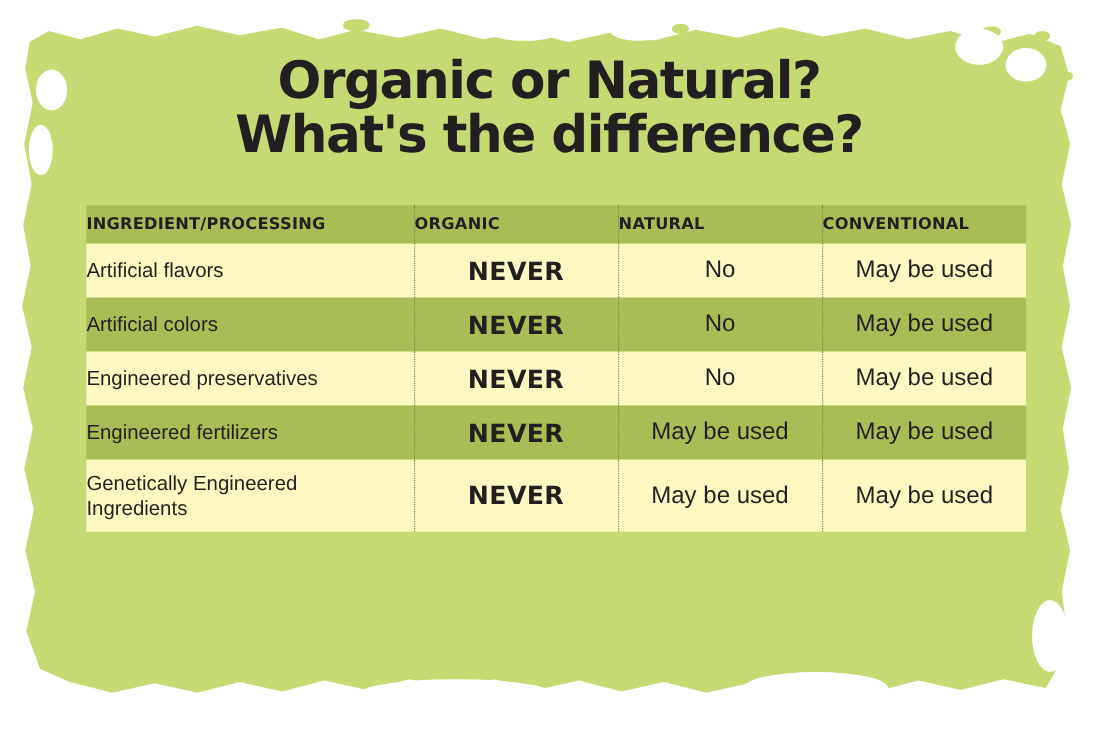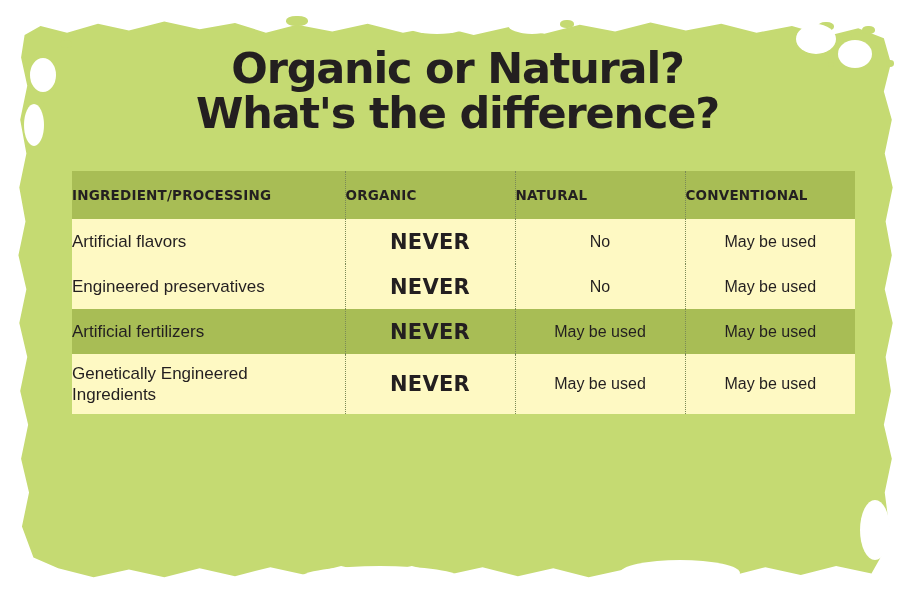--- a/index.html
+++ b/index.html
@@ -104,21 +104,21 @@
     vertical-align: middle;
     color: #231f20;
   }
   col.c-item  { width: 273px; }
   col.c-org   { width: 170px; }
   col.c-nat   { width: 170px; }
   col.c-conv  { width: 170px; }
 
   thead tr { background: #a8bd55; }
   thead th {
-    height: 48px;
+    height: 32px;
     font-family: "DejaVu Sans", sans-serif;
     font-size: 13.5px;
     font-weight: bold;
     letter-spacing: 0.2px;
   }
   th.h-item {
     text-align: left;
     padding-left: 22px;
   }
   th.h-ctr { text-align: left; }
@@ -130,21 +130,21 @@
 
   td.item {
     text-align: left;
     padding-left: 22px;
     font-size: 17px;
     line-height: 21px;
     font-family: "Liberation Sans", sans-serif;
   }
   td.val {
     text-align: center;
-    font-size: 16px;
+    font-size: 20px;
     font-family: "Liberation Sans", sans-serif;
   }
   td.never {
     text-align: center;
     font-family: "DejaVu Sans", sans-serif;
     font-size: 21px;
     font-weight: bold;
     letter-spacing: 0.3px;
   }
 
@@ -206,28 +206,34 @@
           <th class="h-ctr sep-l">CONVENTIONAL</th>
         </tr>
       </thead>
       <tbody>
         <tr class="odd">
           <td class="item">Artificial flavors</td>
           <td class="never sep-l">NEVER</td>
           <td class="val sep-l">No</td>
           <td class="val sep-l">May be used</td>
         </tr>
+        <tr class="even">
+          <td class="item">Artificial colors</td>
+          <td class="never sep-l">NEVER</td>
+          <td class="val sep-l">No</td>
+          <td class="val sep-l">May be used</td>
+        </tr>
         <tr class="odd">
           <td class="item">Engineered preservatives</td>
           <td class="never sep-l">NEVER</td>
           <td class="val sep-l">No</td>
           <td class="val sep-l">May be used</td>
         </tr>
         <tr class="even">
-          <td class="item">Artificial fertilizers</td>
+          <td class="item">Engineered fertilizers</td>
           <td class="never sep-l">NEVER</td>
           <td class="val sep-l">May be used</td>
           <td class="val sep-l">May be used</td>
         </tr>
         <tr class="odd tall">
           <td class="item" style="padding-right:64px;">Genetically Engineered Ingredients</td>
           <td class="never sep-l">NEVER</td>
           <td class="val sep-l">May be used</td>
           <td class="val sep-l">May be used</td>
         </tr>

